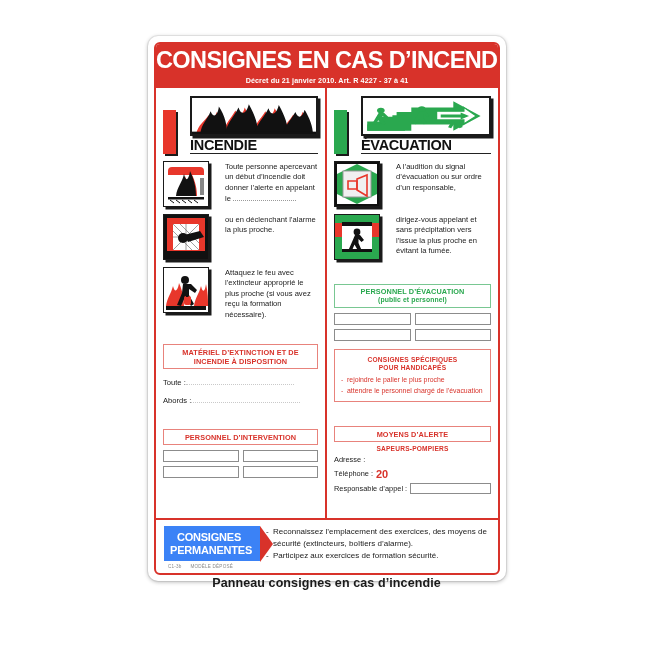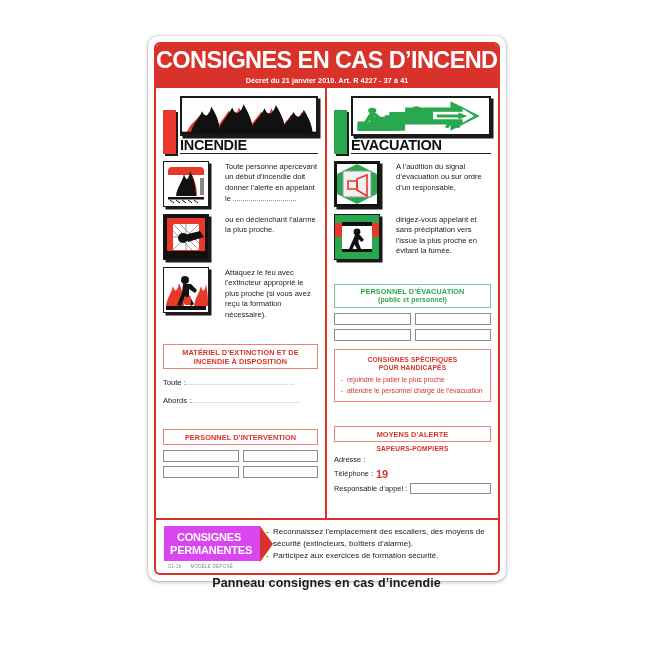--- a/index.html
+++ b/index.html
@@ -35,21 +35,21 @@
     color:#fff;font-size:7.2px;font-weight:bold;margin-top:3px;
     letter-spacing:.1px;white-space:nowrap;
   }
 
   
   .cols{flex:1 1 auto;display:flex;min-height:0;}
   .col{flex:1 1 50%;padding:5px 7px 0;box-sizing:border-box;min-width:0;}
   .col.left{border-right:2px solid #d8322a;}
 
   
-  .brand{display:flex;align-items:flex-end;gap:4px;margin:3px 0 2px;}
+  .brand{display:flex;align-items:flex-end;gap:14px;margin:3px 0 2px;}
   .brand-bar{width:13px;height:44px;flex:0 0 auto;box-shadow:2px 2px 0 #1a1a1a;}
   .brand-bar.red{background:#e8372b;}
   .brand-bar.green{background:#2aa84f;}
   .brand-right{flex:1 1 auto;min-width:0;}
   .brand-pic{
     height:36px;border:2px solid #1a1a1a;background:#fff;
     box-shadow:2.5px 2.5px 0 #1a1a1a;position:relative;overflow:hidden;
   }
   .brand-pic svg{display:block;width:100%;height:100%;}
   .brand-label{
@@ -115,21 +115,21 @@
   }
   .handibox{border:1.3px solid #e8837c;padding:3px 4px 2px;margin-top:8px;}
 
   
   .foot{
     flex:0 0 auto;border-top:2px solid #d8322a;display:flex;align-items:flex-start;
     gap:6px;padding:6px 8px 4px;
   }
   .flagwrap{flex:0 0 auto;width:96px;}
   .flag{
-    position:relative;background:#d946ef;color:#fff;font-weight:bold;
+    position:relative;background:#3b82f6;color:#fff;font-weight:bold;
     font-size:11px;line-height:1.12;text-align:center;padding:5px 12px 5px 6px;
     letter-spacing:-.2px;
   }
   .flag:after{
     content:"";position:absolute;right:-13px;top:0;width:0;height:0;
     border-top:18.5px solid transparent;border-bottom:18.5px solid transparent;
     border-left:13px solid #d8322a;
   }
   .refline{
     display:flex;gap:9px;align-items:center;margin-top:3px;padding-left:4px;
@@ -358,21 +358,21 @@
           </div>
 
           <div class="sec">
             <div class="sec-head">MOYENS D’ALERTE</div>
             <div class="sp-title">SAPEURS-POMPIERS</div>
             <div class="kv">
               <span>Adresse :</span>
             </div>
             <div class="kv">
               <span>Téléphone :</span>
-              <span class="big">19</span>
+              <span class="big">20</span>
             </div>
             <div class="kv">
               <span>Responsable d’appel :</span>
               <span class="field"></span>
             </div>
           </div>
 
         </div>
       </div>
 
@@ -381,21 +381,21 @@
           <div class="flag">
             <div>CONSIGNES</div>
             <div>PERMANENTES</div>
           </div>
           <div class="refline">
             <span>C1-3b</span>
             <span>MODÈLE DÉPOSÉ</span>
           </div>
         </div>
         <ul class="foot-list">
-          <li>Reconnaissez l’emplacement des escaliers, des moyens de sécurité (extincteurs, boîtiers d’alarme).</li>
+          <li>Reconnaissez l’emplacement des exercices, des moyens de sécurité (extincteurs, boîtiers d’alarme).</li>
           <li>Participez aux exercices de formation sécurité.</li>
         </ul>
       </div>
 
     </div>
   </div>
 
   <div class="caption">Panneau consignes en cas d’incendie</div>
 
 </div>

